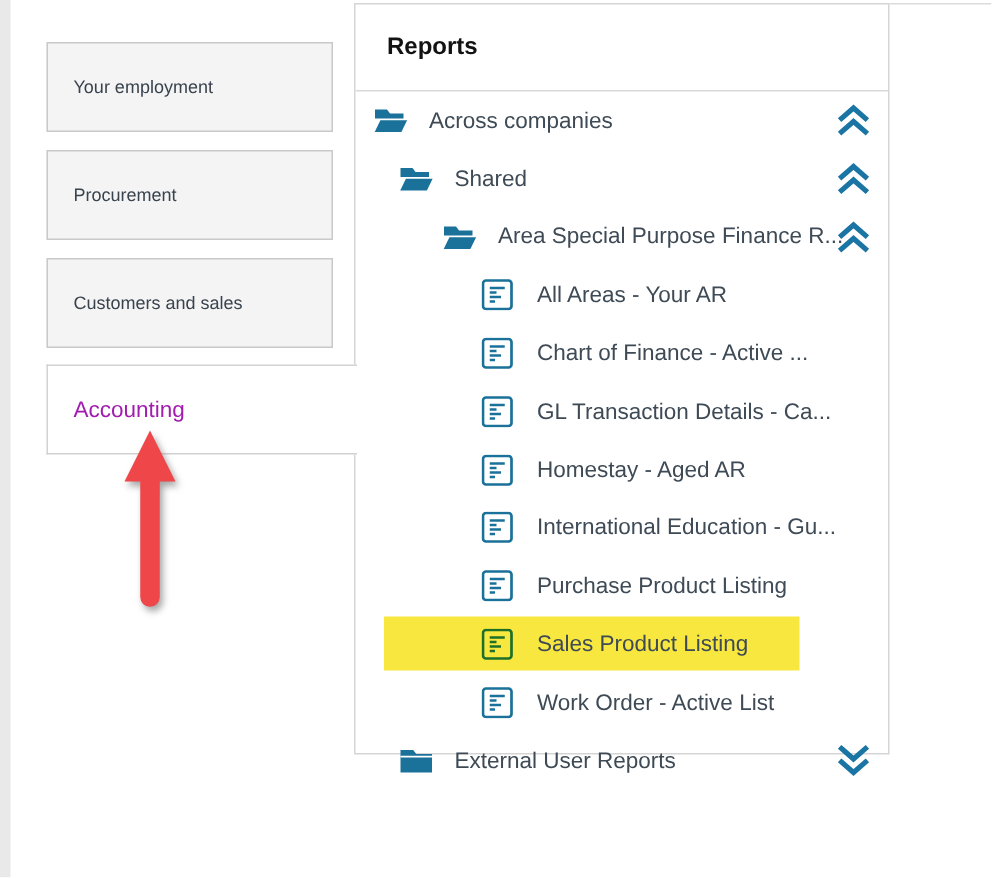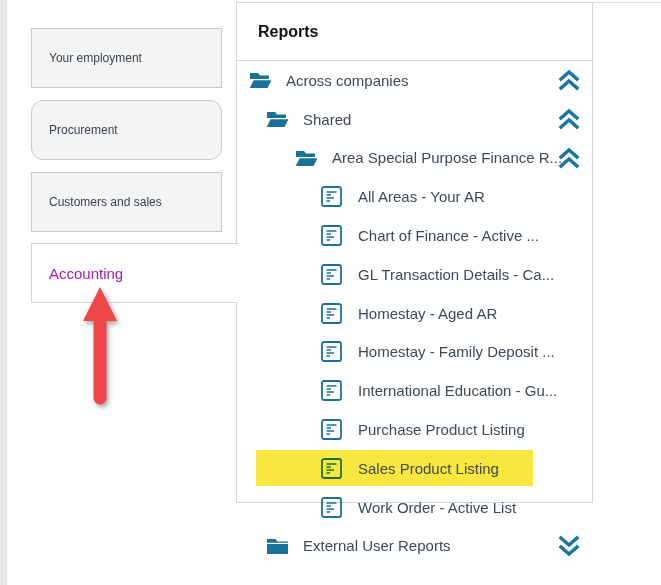--- a/index.html
+++ b/index.html
@@ -17,21 +17,21 @@
     background:#e9e9e9;
   }
   
   .side-btn {
     position:absolute; left:31px; width:191px; height:60px;
     background:#f4f4f4; border:1px solid #c9c9c9;
     display:flex; align-items:center; padding-left:17px;
     font-size:12px; color:#39434e; cursor:pointer;
   }
   .btn-1 { top:28px; }
-  .btn-2 { top:100px;border-radius:12px; }
+  .btn-2 { top:100px; }
   .btn-3 { top:172px; }
   
   .side-tab-active {
     position:absolute; left:31px; top:243px; width:207px; height:60px;
     background:#ffffff;
     border-top:1px solid #d2d2d2;
     border-bottom:1px solid #d2d2d2;
     border-left:1px solid #d2d2d2;
     display:flex; align-items:center; padding-left:17px;
     font-size:15px; color:#a21caf; z-index:3; cursor:pointer;
@@ -188,29 +188,20 @@
     <div class="row lvl3">
       <span class="icon report">
         <svg width="21" height="21" viewBox="0 0 21 21" fill="none" stroke="#1a7199">
           <rect x="1" y="1" width="19" height="19" rx="2" stroke-width="1.8"></rect>
           <path d="M5.5 6 H15.5 M5.5 9 H10 M5.5 12 H13 M5.5 15 H9" stroke-width="1.7"></path>
         </svg>
       </span>
       <span class="lbl">Homestay - Aged AR</span>
     </div>
 
-    <div class="row lvl3">
-      <span class="icon report">
-        <svg width="21" height="21" viewBox="0 0 21 21" fill="none" stroke="#1a7199">
-          <rect x="1" y="1" width="19" height="19" rx="2" stroke-width="1.8"></rect>
-          <path d="M5.5 6 H15.5 M5.5 9 H10 M5.5 12 H13 M5.5 15 H9" stroke-width="1.7"></path>
-        </svg>
-      </span>
-      <span class="lbl">Homestay - Family Deposit ...</span>
-    </div>
 
     <div class="row lvl3">
       <span class="icon report">
         <svg width="21" height="21" viewBox="0 0 21 21" fill="none" stroke="#1a7199">
           <rect x="1" y="1" width="19" height="19" rx="2" stroke-width="1.8"></rect>
           <path d="M5.5 6 H15.5 M5.5 9 H10 M5.5 12 H13 M5.5 15 H9" stroke-width="1.7"></path>
         </svg>
       </span>
       <span class="lbl">International Education - Gu...</span>
     </div>

